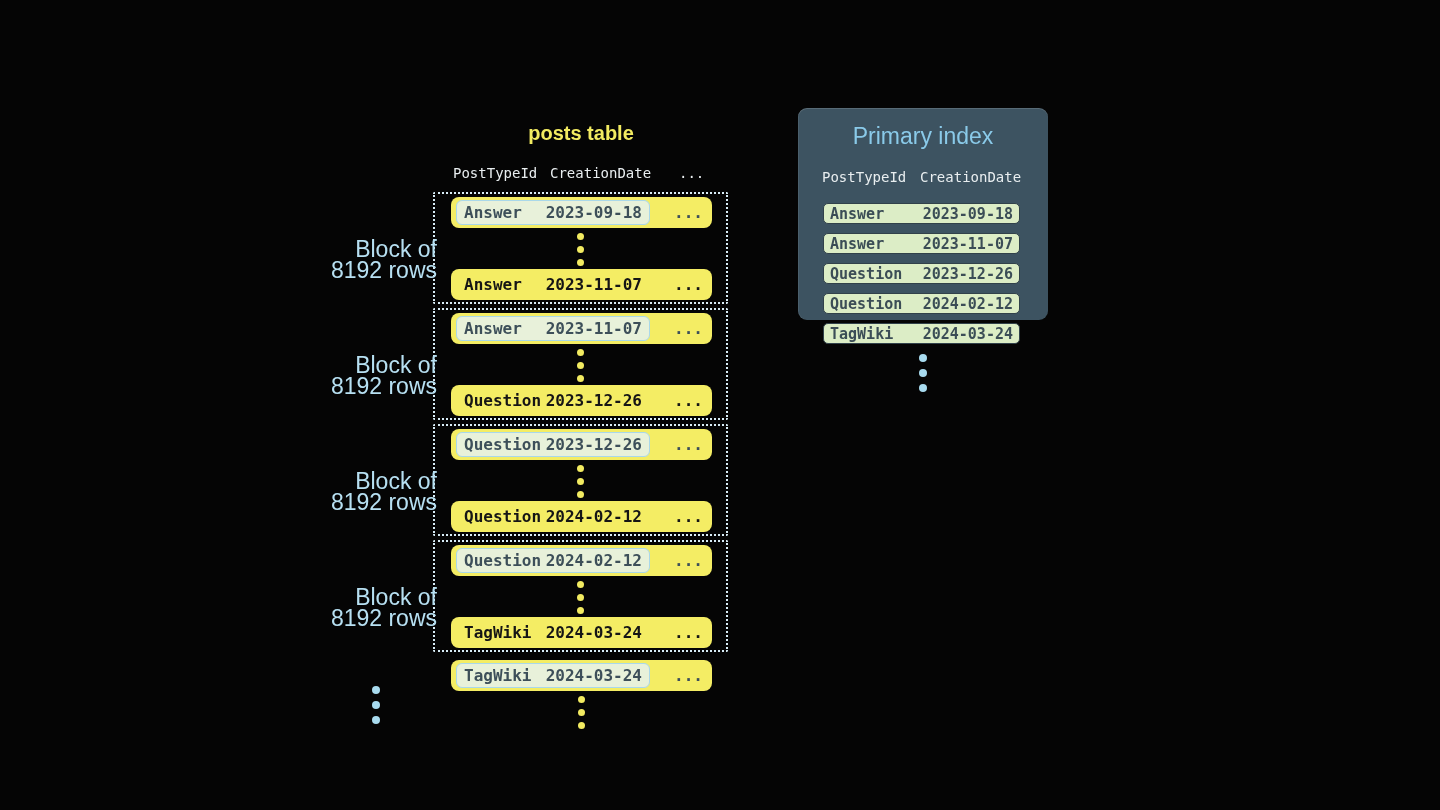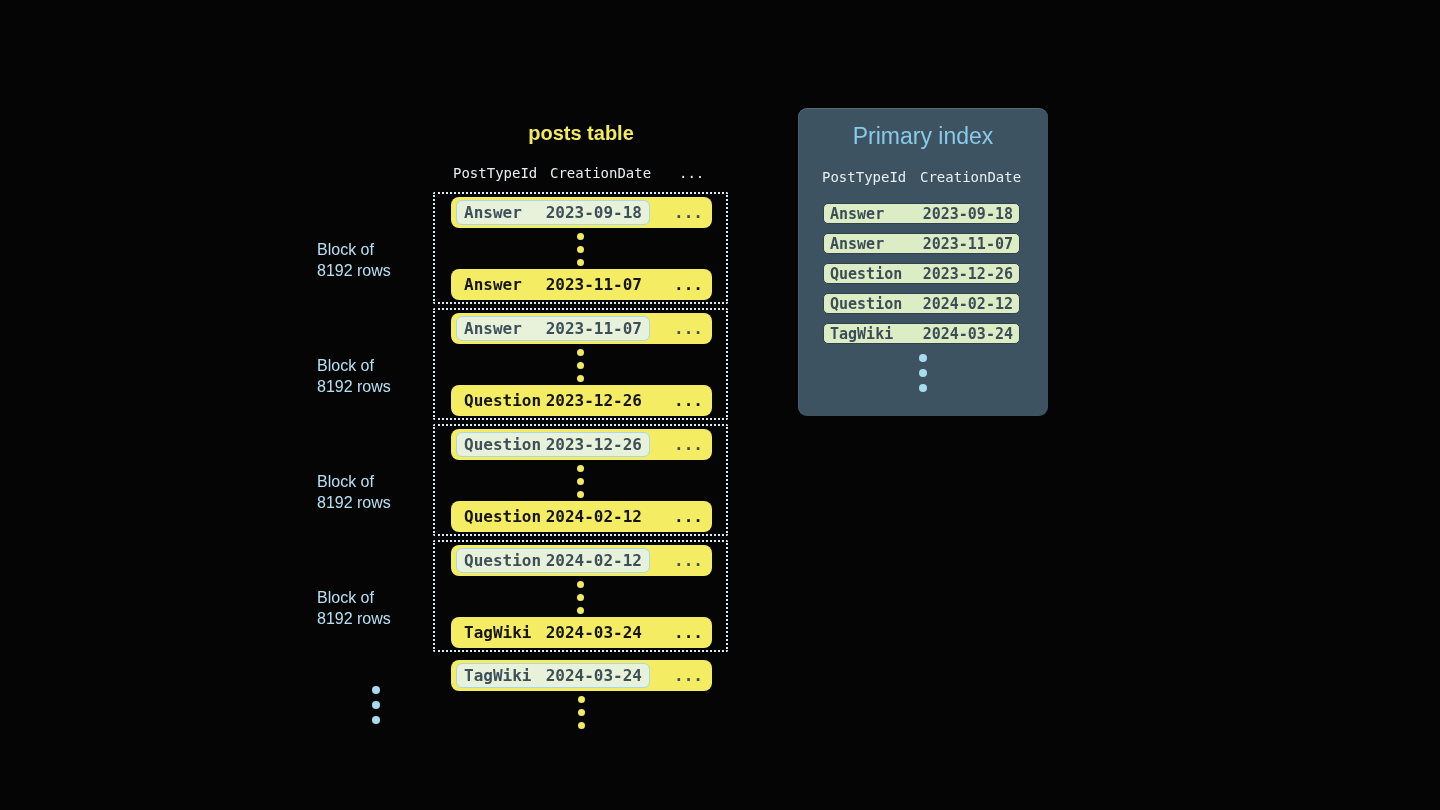--- a/index.html
+++ b/index.html
@@ -54,33 +54,33 @@
 
   .vdots { left:0; right:0; text-align:center; }
   .vdots i { display:block; border-radius:50%; margin:0 auto; }
   .vdots i + i { margin-top:6px; }
   .vdots.yellow i { width:7px; height:7px; background:#f2eb61; }
   .vdots.blue i { width:8px; height:8px; background:#a8dbef; }
   .vdots.blue i + i { margin-top:7px; }
   .block .vdots { top:39px; }
 
   .block-label {
-    left:317px; width:120px; text-align:left;
-    font-size:16px; line-height:21px; font-weight:500; color:#b7e0f2;
+    left:317px; width:120px; text-align:right;
+    font-size:23px; line-height:21px; font-weight:500; color:#b7e0f2;
   }
   .block-label.l1 { top:239px; } .block-label.l2 { top:355px; }
   .block-label.l3 { top:471px; } .block-label.l4 { top:587px; }
 
   .overflow-row { left:451px; top:660px; }
   .tbl-bottom-dots { left:433px; width:296px; top:696px; }
   .left-more-dots { left:336px; width:80px; top:686px; }
 
   
   .panel {
-    left:798px; top:108px; width:250px; height:308px;
+    left:798px; top:108px; width:250px; height:212px;
     background:#3d5361; border-radius:9px;
     box-shadow: inset 0 1px 0 rgba(255,255,255,.14), inset 1px 0 0 rgba(255,255,255,.07);
   }
   .panel-title {
     position:absolute; left:0; top:15px; width:100%; text-align:center;
     font-size:23px; font-weight:500; color:#8acae9;
   }
   .panel-header { position:absolute; left:0; top:61px; width:100%; height:20px;
     font-family:"DejaVu Sans Mono", monospace; font-size:14px; color:#e9eef0; }
   .panel-header span { position:absolute; top:0; white-space:pre; }

